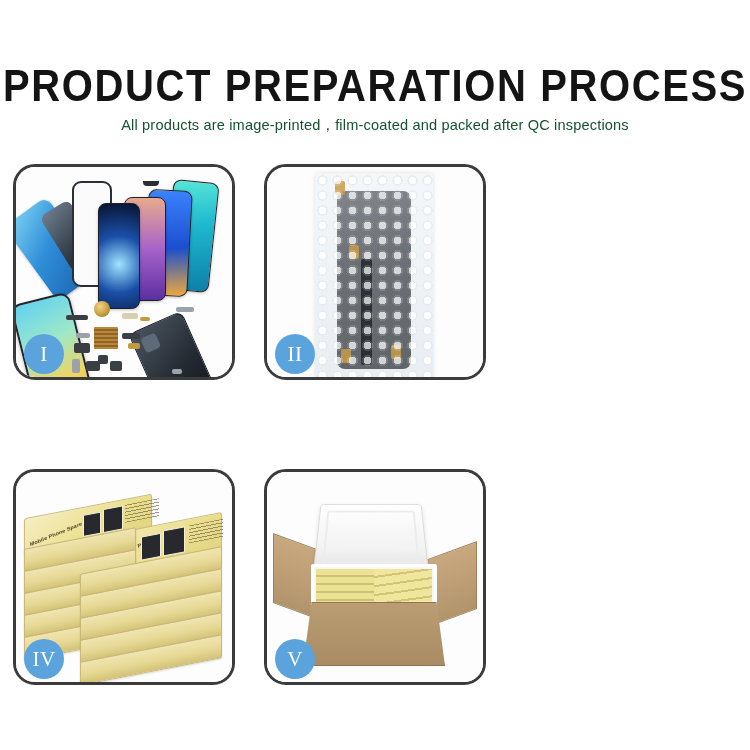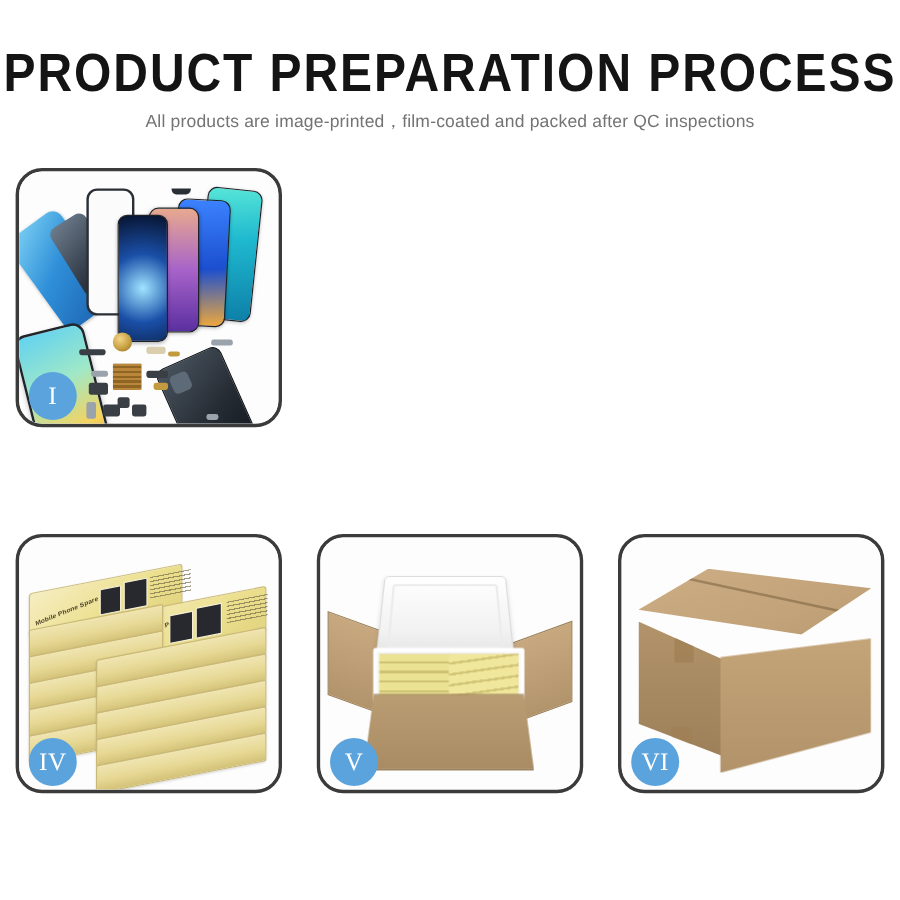--- a/index.html
+++ b/index.html
@@ -11,20 +11,21 @@
     height: 750px;
     background: #ffffff;
     font-family: "Liberation Sans", sans-serif;
     overflow: hidden;
     position: relative;
   }
 
   .page {
     position: absolute;
     inset: 0;
+    margin-top: 24px;
   }
 
   
   .header {
     position: absolute;
     top: 34px;
     left: 0;
     width: 750px;
     text-align: center;
   }
@@ -37,21 +38,21 @@
     line-height: 48px;
     white-space: nowrap;
     transform: scaleY(1.12);
     transform-origin: top center;
   }
   .subtitle {
     margin-top: 10px;
     font-family: "Liberation Sans", sans-serif;
     font-size: 14.6px;
     font-weight: 400;
-    color: #737373;
+    color: #14532d;
     letter-spacing: 0.15px;
     white-space: nowrap;
   }
 
   
   .grid {
     position: absolute;
     top: 140px;
     left: 13px;
     width: 724px;
@@ -471,20 +472,36 @@
             <div class="prt" style="left:14px;  top:62px; width:14px; height:10px;"></div>
             <div class="prt" style="left:38px;  top:62px; width:12px; height:10px;"></div>
             <div class="prt silv" style="left:104px; top:8px;  width:18px; height:5px;"></div>
             <div class="prt silv" style="left:100px; top:70px; width:10px; height:5px;"></div>
           </div>
         </div>
       </div>
       <div class="badge">I</div>
     </div>
 
+    <div class="panel p2">
+      <div class="clip">
+        <div class="scene">
+          <div class="bubble-bag">
+            <div class="bag-screen"></div>
+            <div class="bag-flex"></div>
+            <div class="bag-tab" style="left:20px; top:8px;"></div>
+            <div class="bag-tab" style="left:34px; top:72px;"></div>
+            <div class="bag-tab" style="left:26px; top:176px;"></div>
+            <div class="bag-tab" style="left:76px; top:172px;"></div>
+            <div class="bubble-overlay"></div>
+          </div>
+        </div>
+      </div>
+      <div class="badge">II</div>
+    </div>
 
 
     <div class="panel p4">
       <div class="clip">
         <div class="scene">
           <div class="stack">
 
             <div class="lid-top" style="left:2px; top:6px; width:126px; height:34px; transform:skewY(-11deg);">
               <div class="lbl" style="left:4px; top:16px; transform:rotate(-12deg);">Mobile Phone Spare Parts</div>
               <div class="swatch" style="left:58px; top:7px; width:16px; height:20px;"></div>
@@ -525,32 +542,15 @@
           <div class="c5-inner">
             <div class="c5-yellows"></div>
             <div class="c5-yellows2"></div>
           </div>
           <div class="c5-front"></div>
         </div>
       </div>
       <div class="badge">V</div>
     </div>
 
-    <div class="panel p6">
-      <div class="clip">
-        <div class="scene">
-          <div class="c6">
-            <div class="c6-top">
-              <div class="c6-seam"></div>
-            </div>
-            <div class="c6-left">
-              <div class="c6-tape" style="left:30px; top:14px;"></div>
-              <div class="c6-tape" style="left:28px; top:88px;"></div>
-            </div>
-            <div class="c6-right"></div>
-          </div>
-        </div>
-      </div>
-      <div class="badge">VI</div>
-    </div>
 
   </div>
 </div>
 
 </body></html>

